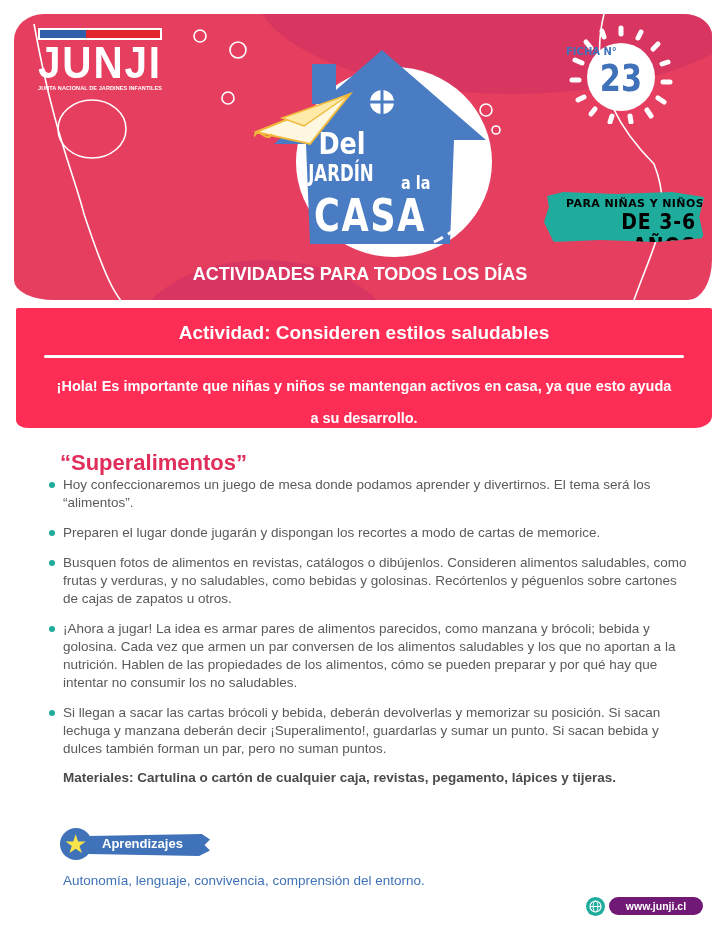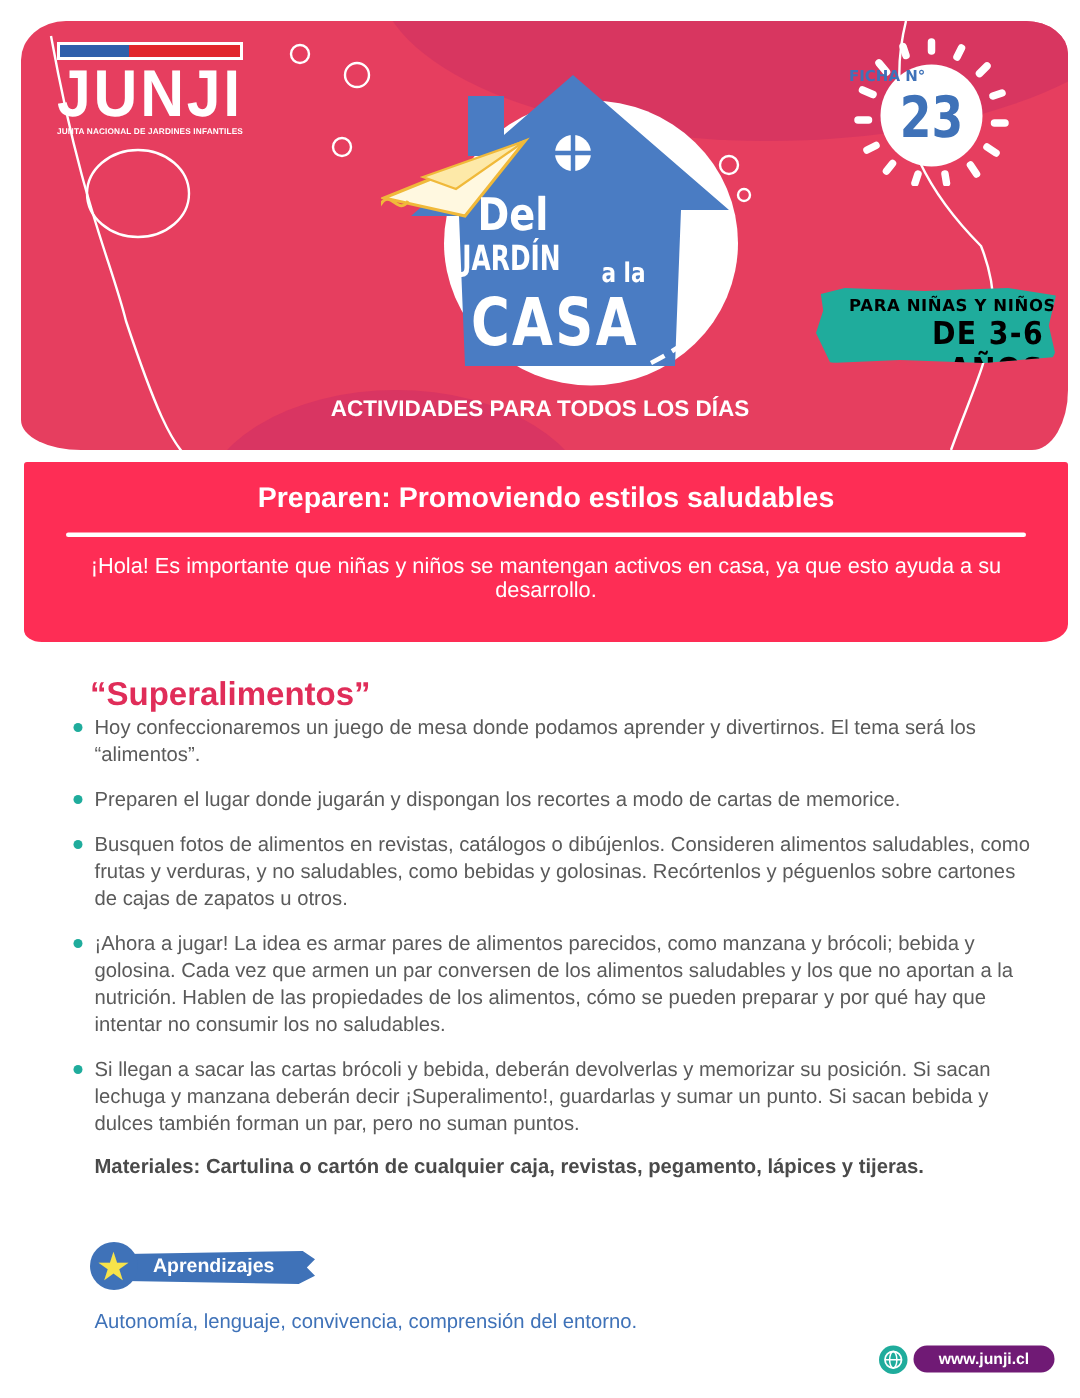--- a/index.html
+++ b/index.html
@@ -63,35 +63,35 @@
     background: #1fac9c;
     border-radius: 6px 12px 8px 14px / 10px 6px 12px 8px;
     clip-path: polygon(2% 8%, 12% 0, 45% 4%, 80% 0, 100% 10%, 97% 50%, 100% 92%, 70% 100%, 35% 96%, 6% 100%, 0 60%, 3% 30%);
     text-align: right; color: #000000; font-family: "DejaVu Sans", sans-serif; font-weight: bold;
   }
   .age-1 { font-size: 11px; margin-top: 5px; letter-spacing: 0.4px; }
   .age-2 { font-size: 21px; line-height: 24px; letter-spacing: 1px; transform: scaleX(0.9); }
 
   .tagline {
     position: absolute; left: 0; width: 720px; top: 264px; text-align: center;
-    color: #fff; font-weight: bold; font-size: 15px;
+    color: #fff; font-weight: bold; font-size: 18px;
   }
 
   
   .banner {
     position: absolute; left: 16px; top: 308px; width: 696px; height: 120px;
     background: #fe2d55;
     border-radius: 2px 2px 18px 12px / 2px 2px 12px 8px;
     text-align: center; color: #fff;
   }
   .banner-title { font-size: 19px; font-weight: bold; margin-top: 14px; color: #fff; }
   .banner-rule {
     width: 640px; height: 3px; background: #fff; margin: 11px auto 0; border-radius: 2px;
   }
-  .banner-text { font-size: 14.5px; line-height: 16px; margin: 12px auto 0; width: 620px; }
+  .banner-text { font-size: 14.5px; line-height: 32px; margin: 12px auto 0; width: 620px; font-weight: bold; }
 
   
   .content { position: absolute; left: 48px; top: 450px; width: 640px; }
   .activity-name { color: #e02d59; font-size: 22px; font-weight: bold; margin-left: 12px; }
   ul.steps { list-style: none; }
   ul.steps li {
     position: relative; padding-left: 15px; font-size: 13.5px; line-height: 18px;
     color: #5a5a5a; margin-bottom: 12px;
   }
   ul.steps li .dot {
@@ -206,21 +206,21 @@
 
   <div class="age-badge" style="left:530px;top:178px">
     <div class="age-1">PARA NIÑAS Y NIÑOS</div>
     <div class="age-2">DE 3-6 AÑOS</div>
   </div>
 
   <div class="tagline" style="left:-14px;top:250px">ACTIVIDADES PARA TODOS LOS DÍAS</div>
 </div>
 
 <div class="banner">
-  <div class="banner-title">Preparen: Promoviendo estilos saludables</div>
+  <div class="banner-title">Actividad: Consideren estilos saludables</div>
   <div class="banner-rule"></div>
   <div class="banner-text">¡Hola! Es importante que niñas y niños se mantengan activos en casa, ya que esto ayuda a su desarrollo.</div>
 </div>
 
 <div class="content">
   <div class="activity-name">“Superalimentos”</div>
   <ul class="steps">
     <li><span class="dot"></span><span>Hoy confeccionaremos un juego de mesa donde podamos aprender y divertirnos. El tema será los “alimentos”.</span></li>
     <li><span class="dot"></span><span>Preparen el lugar donde jugarán y dispongan los recortes a modo de cartas de memorice.</span></li>
     <li><span class="dot"></span><span>Busquen fotos de alimentos en revistas, catálogos o dibújenlos. Consideren alimentos saludables, como frutas y verduras, y no saludables, como bebidas y golosinas. Recórtenlos y péguenlos sobre cartones de cajas de zapatos u otros.</span></li>

